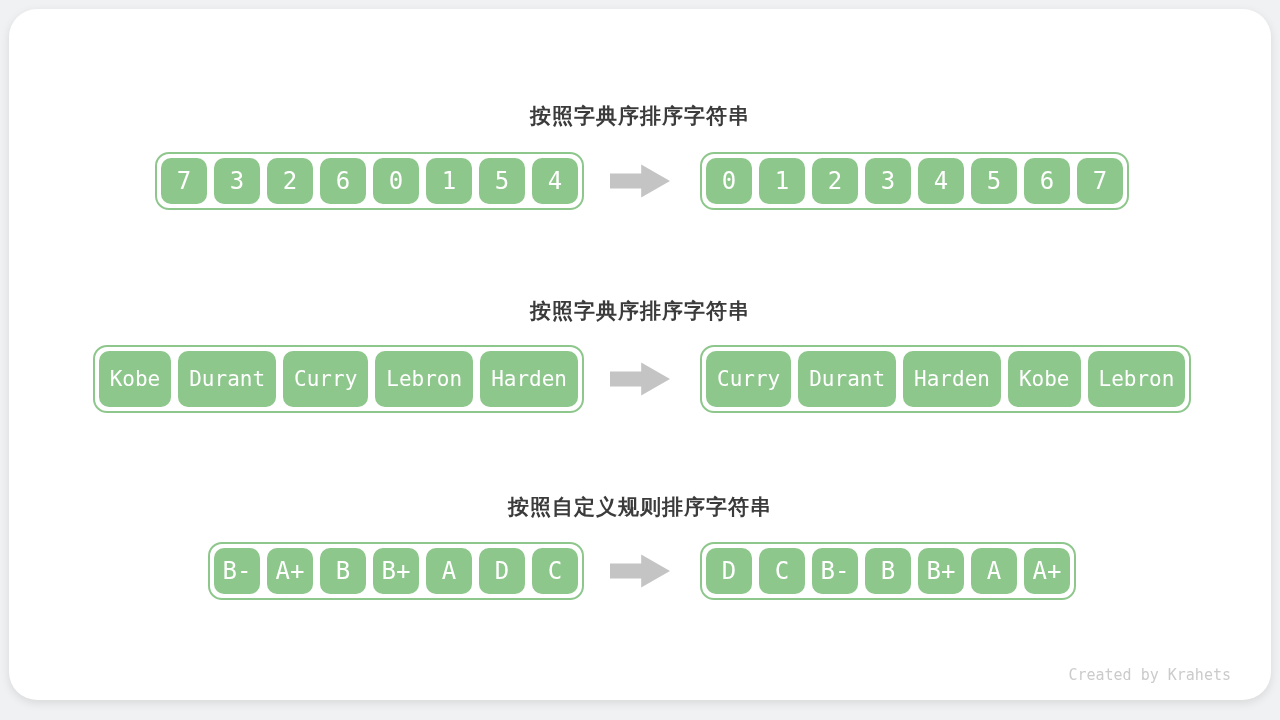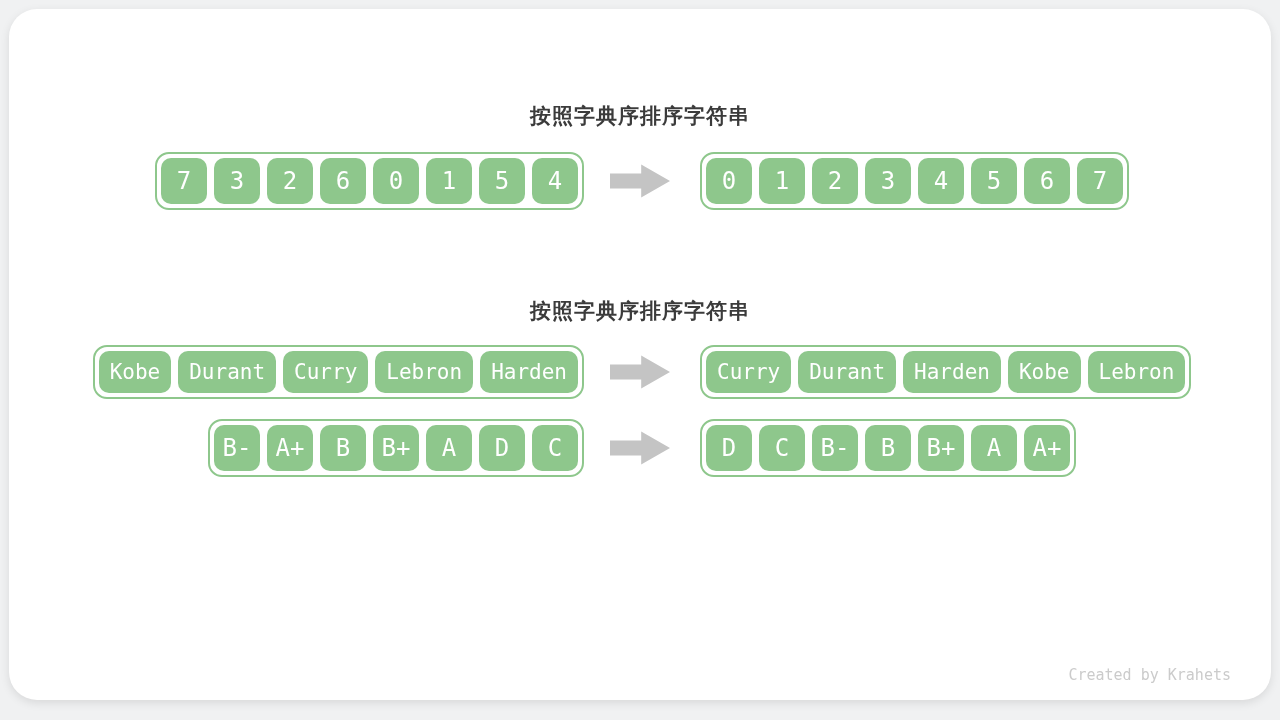--- a/index.html
+++ b/index.html
@@ -56,21 +56,21 @@
     border-radius: 10px;
     font-family: "DejaVu Sans Mono", monospace;
   }
   .mono-big .cell {
     min-width: 46px;
     height: 46px;
     padding: 0 7px;
     font-size: 24px;
   }
   .mono-text .cell {
-    height: 42px;
+    height: 56px;
     padding: 0 11px;
     font-size: 21px;
   }
   .arrow {
     width: 60px;
     height: 40px;
     background: var(--arrow-gray, #c4c4c4);
     clip-path: polygon(0% 31%, 52% 31%, 52% 9%, 100% 50%, 52% 91%, 52% 69%, 0% 69%);
     justify-self: center;
   }
@@ -130,20 +130,21 @@
           <span class="cell">Curry</span>
           <span class="cell">Durant</span>
           <span class="cell">Harden</span>
           <span class="cell">Kobe</span>
           <span class="cell">Lebron</span>
         </div>
     </div>
   </div>
 
   <div class="section s3">
+    <div class="section-title">按照自定义规则排序字符串</div>
     <div class="row">
       <div class="box left mono-big">
           <span class="cell">B-</span>
           <span class="cell">A+</span>
           <span class="cell">B</span>
           <span class="cell">B+</span>
           <span class="cell">A</span>
           <span class="cell">D</span>
           <span class="cell">C</span>
         </div>

